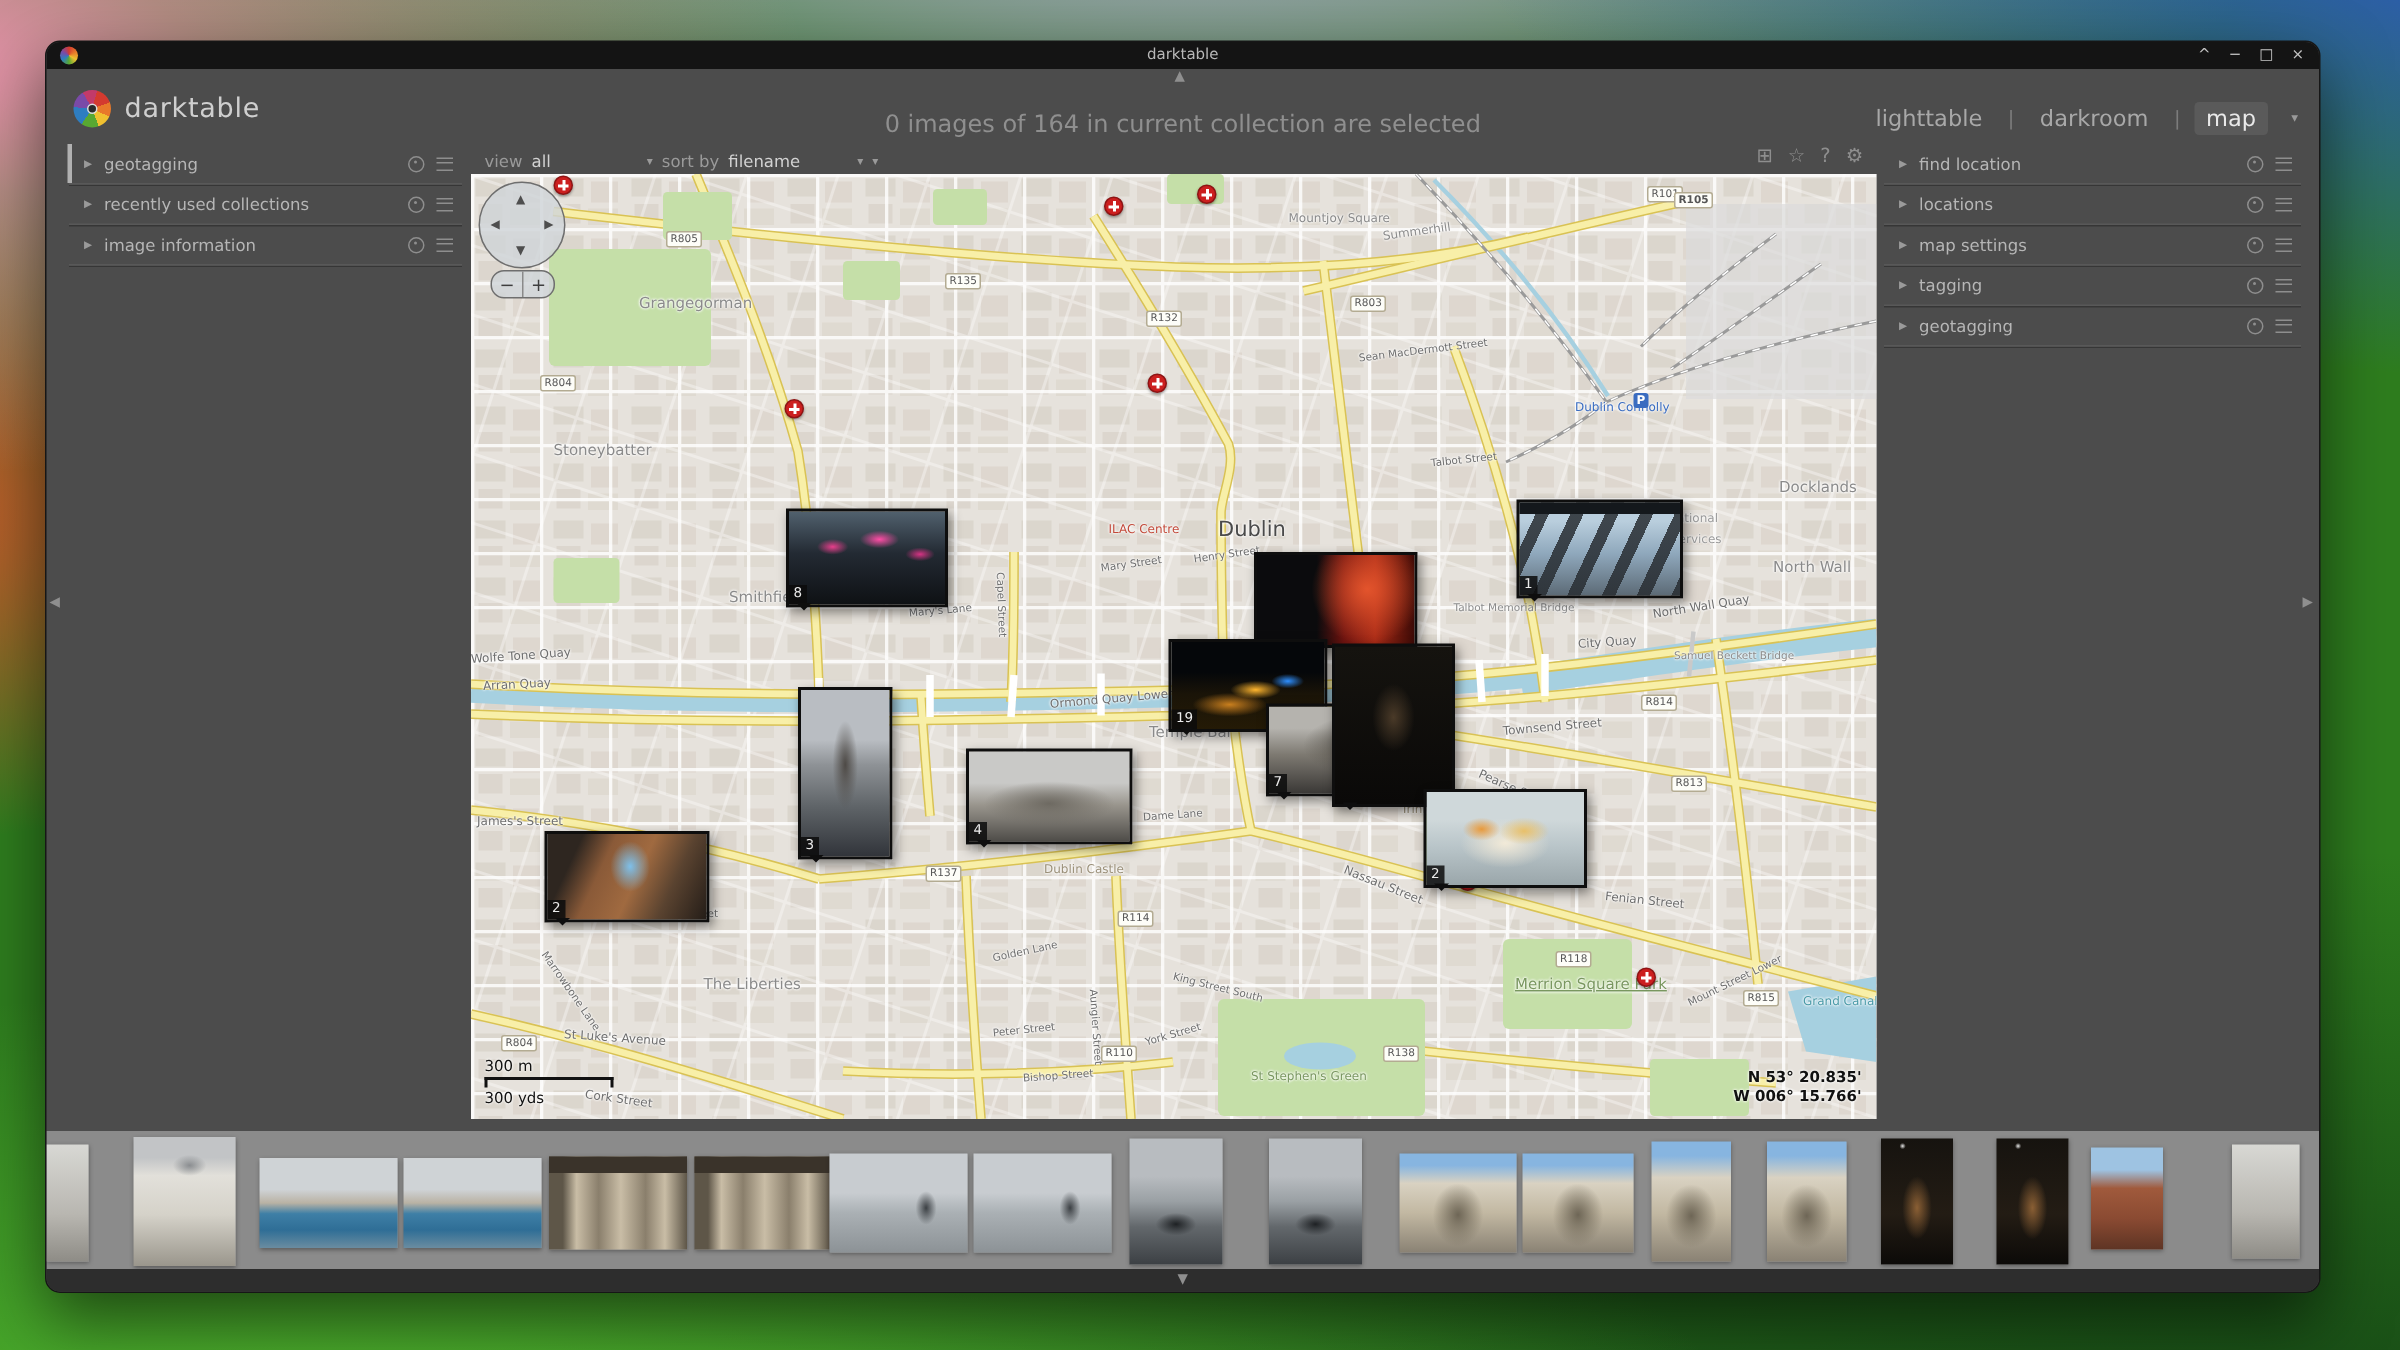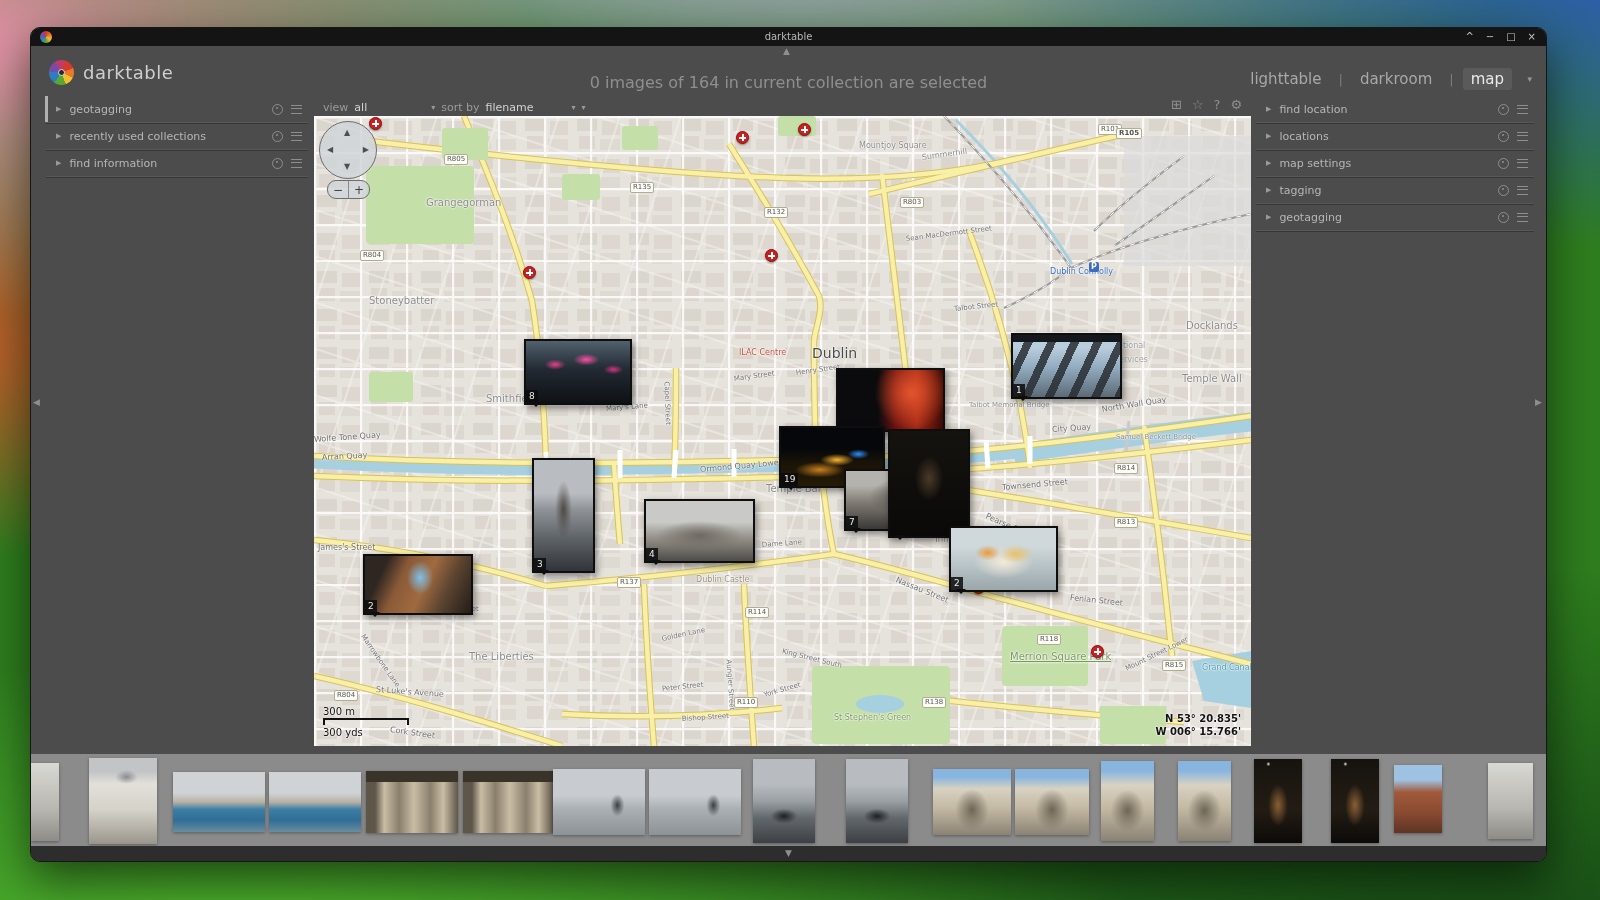--- a/index.html
+++ b/index.html
@@ -203,21 +203,21 @@
         <span class="icon-burger"></span>
       </div>
       <div class="sect">
         <span class="tri">▶</span>
         <span class="sect-label">recently used collections</span>
         <span class="icon-circle"></span>
         <span class="icon-burger"></span>
       </div>
       <div class="sect">
         <span class="tri">▶</span>
-        <span class="sect-label">find information</span>
+        <span class="sect-label">image information</span>
         <span class="icon-circle"></span>
         <span class="icon-burger"></span>
       </div>
     </div>
   <div class="scroll-hint" style="position:absolute;left:14px;top:68px;width:3px;height:26px;background:#cacaca;"></div>
 
   <div class="panel panel-right">
 
   <div class="sect">
         <span class="tri">▶</span>
@@ -418,21 +418,21 @@
 
     <div>
 
     <div class="map-label" style="left: 112px; top: 82px; font-size: 10px; color: rgb(138, 138, 138);">Grangegorman</div>
         <div class="map-label" style="left: 55px; top: 180px; font-size: 10px; color: rgb(138, 138, 138);">Stoneybatter</div>
         <div class="map-label" style="left: 172px; top: 278px; font-size: 10px; color: rgb(138, 138, 138);">Smithfield</div>
         <div class="map-label" style="left: 498px; top: 230px; font-size: 14px; color: rgb(74, 74, 74);">Dublin</div>
         <div class="map-label" style="left: 452px; top: 368px; font-size: 10px; color: rgb(138, 138, 138);">Temple Bar</div>
         <div class="map-label" style="left: 155px; top: 536px; font-size: 10px; color: rgb(138, 138, 138);">The Liberties</div>
         <div class="map-label" style="left: 872px; top: 205px; font-size: 10px; color: rgb(138, 138, 138);">Docklands</div>
-        <div class="map-label" style="left: 868px; top: 258px; font-size: 10px; color: rgb(138, 138, 138);">Temple Wall</div>
+        <div class="map-label" style="left: 868px; top: 258px; font-size: 10px; color: rgb(138, 138, 138);">North Wall</div>
         <div class="map-label" style="left: 545px; top: 26px; font-size: 8px; color: rgb(138, 138, 138);">Mountjoy Square</div>
         <div class="map-label" style="left: 608px; top: 38px; font-size: 8px; color: rgb(138, 138, 138); transform: rotate(-8deg);">Summerhill</div>
         <div class="map-label" style="left: 425px; top: 233px; font-size: 8px; color: rgb(194, 74, 58); text-align: right;">ILAC Centre</div>
         <div class="map-label" style="left: 736px; top: 152px; font-size: 8px; color: rgb(58, 108, 192);">Dublin Connolly</div>
         <div class="map-label" style="left: 382px; top: 460px; font-size: 8px; color: rgb(154, 143, 120);">Dublin Castle</div>
         <div class="map-label" style="left: 620px; top: 420px; font-size: 8px; color: rgb(154, 143, 120);">Trinity College Dublin</div>
         <div class="map-label" style="left: 520px; top: 598px; font-size: 8px; color: rgb(121, 151, 95);">St Stephen's Green</div>
         <div class="map-label" style="left: 696px; top: 536px; font-size: 10px; color: rgb(121, 151, 95); text-decoration: underline;">Merrion Square Park</div>
         <div class="map-label" style="left: 888px; top: 548px; font-size: 8px; color: rgb(74, 154, 168);">Grand Canal Dock</div>
         <div class="map-label" style="left: 655px; top: 286px; font-size: 7px; color: rgb(138, 138, 138);">Talbot Memorial Bridge</div>
@@ -477,21 +477,21 @@
         <div class="road-badge" style="left: 784px; top: 8px;">R101</div>
         <div class="road-badge" style="left: 802px; top: 12px; font-weight: bold;">R105</div>
         <div class="road-badge" style="left: 46px; top: 134px;">R804</div>
         <div class="road-badge" style="left: 230px; top: 379px;">R148</div>
         <div class="road-badge" style="left: 303px; top: 461px;">R137</div>
         <div class="road-badge" style="left: 431px; top: 491px;">R114</div>
         <div class="road-badge" style="left: 420px; top: 581px;">R110</div>
         <div class="road-badge" style="left: 608px; top: 581px;">R138</div>
         <div class="road-badge" style="left: 848px; top: 544px;">R815</div>
         <div class="road-badge" style="left: 723px; top: 518px;">R118</div>
-        <div class="road-badge" style="left: 800px; top: 347px;">R814</div>
+        <div class="road-badge" style="left: 780px; top: 347px;">R814</div>
         <div class="road-badge" style="left: 800px; top: 401px;">R813</div>
         <div class="road-badge" style="left: 20px; top: 574px;">R804</div>
       </div>
     <div>
 
     <div class="marker" style="left: 61px; top: 7px;"></div>
         <div class="marker" style="left: 428px; top: 21px;"></div>
         <div class="marker" style="left: 490px; top: 13px;"></div>
         <div class="marker" style="left: 215px; top: 156px;"></div>
         <div class="marker" style="left: 457px; top: 139px;"></div>

